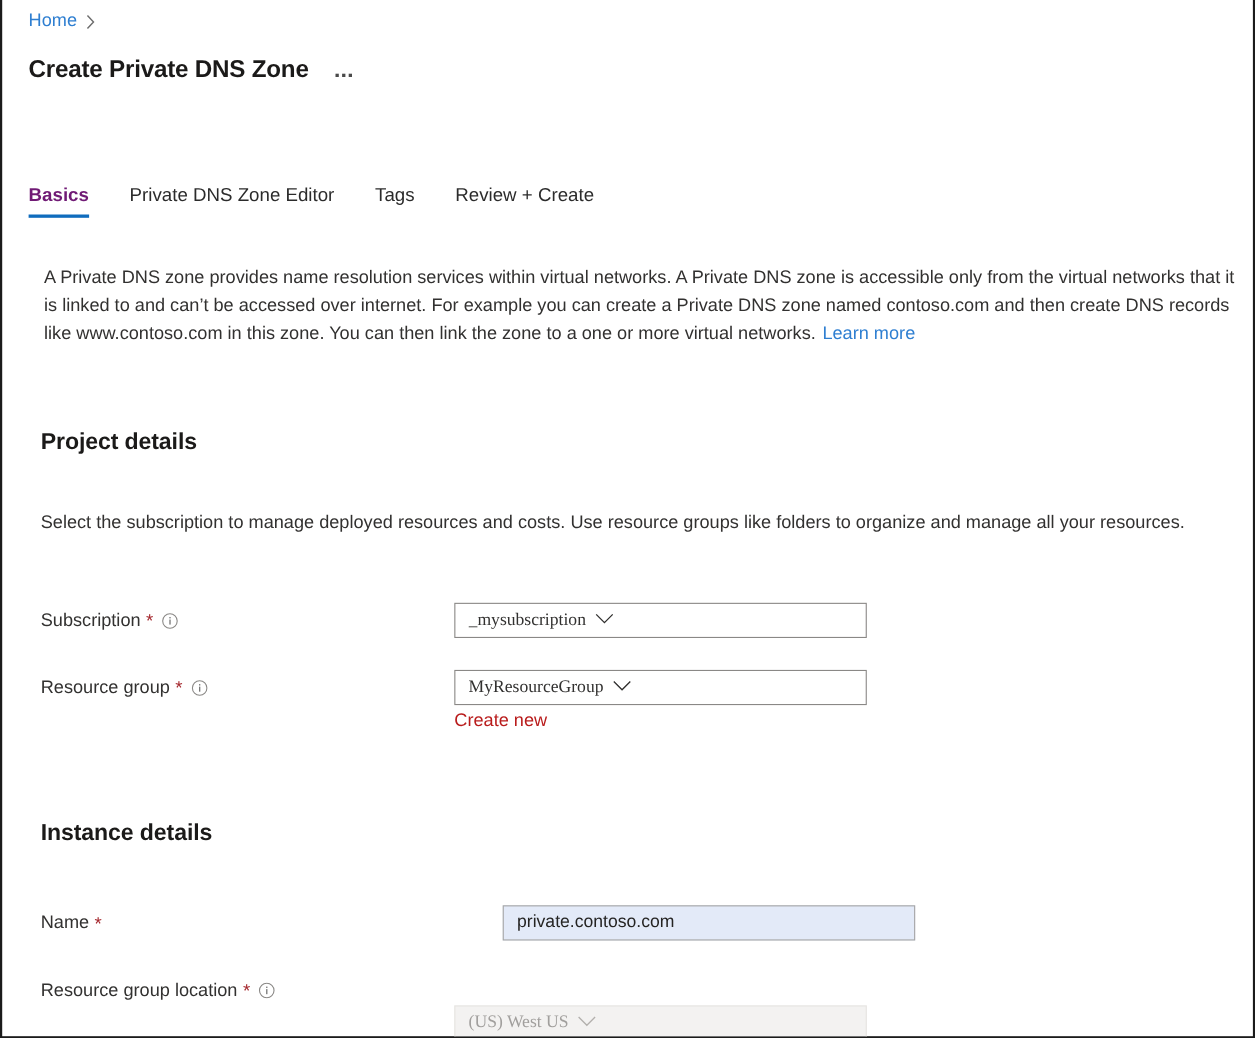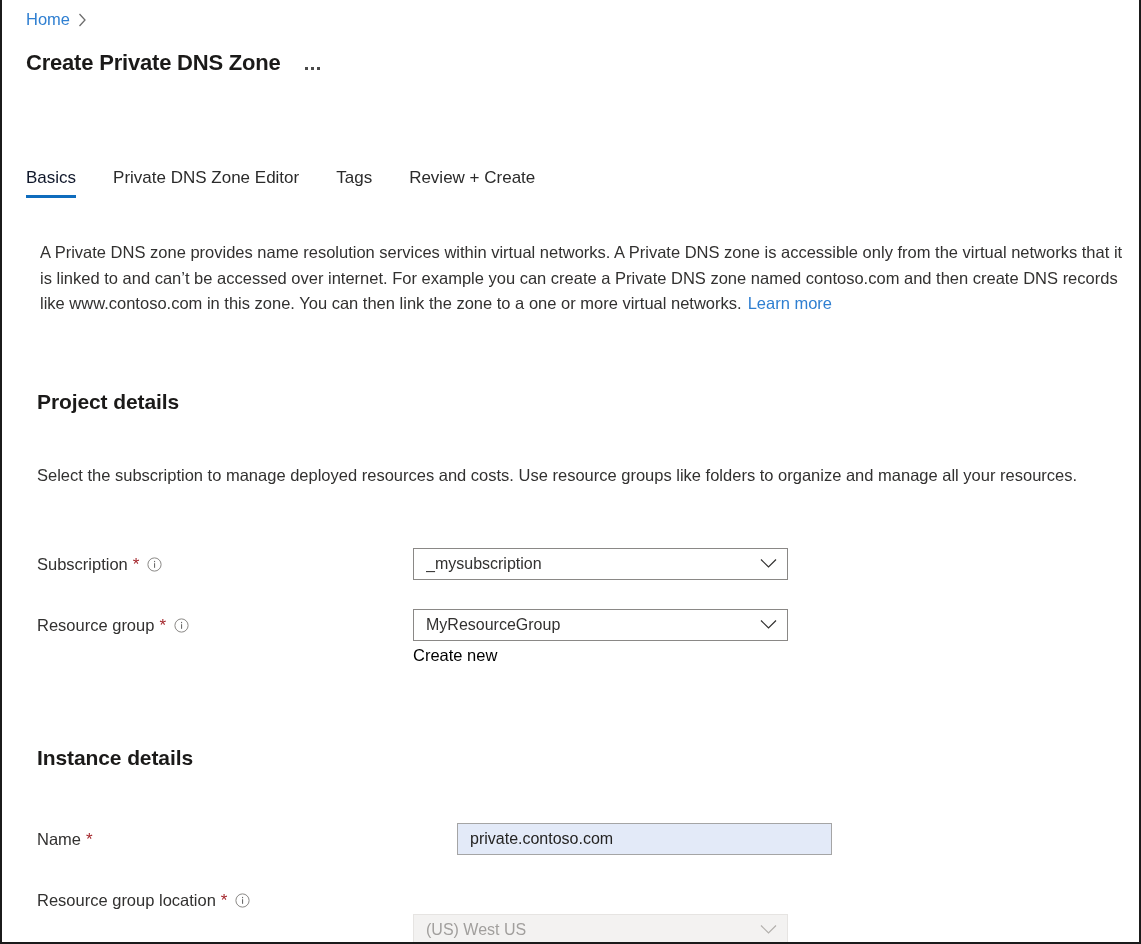--- a/index.html
+++ b/index.html
@@ -92,22 +92,22 @@
     position: relative;
     font-size: 17px;
     color: #2b2b2b;
     padding: 0 19px 10px 0;
     margin-right: 18px;
     cursor: pointer;
     white-space: nowrap;
   }
   .tab:first-child { padding-right: 0; margin-right: 37px; }
   .tab.active {
-    font-weight: normal;
-    color: #0f172a;
+    font-weight: bold;
+    color: #701a75;
   }
   .tab.active::after {
     content: "";
     position: absolute;
     left: 0;
     right: 0;
     bottom: 0;
     height: 3px;
     background: #0f6cbd;
   }
@@ -203,21 +203,21 @@
     height: 100%;
     box-sizing: border-box;
     border: 1px solid #8a8886;
     background: #ffffff;
     display: flex;
     align-items: center;
     padding: 0 10px 0 12px;
     font-size: 16px;
     color: #323130;
     cursor: pointer;
-    justify-content: space-between;
+    font-family: Liberation Serif, serif;
   }
   .select-box .value {
     overflow: hidden;
     text-overflow: ellipsis;
     white-space: nowrap;
   }
   .chevron { flex: 0 0 auto; display: block; margin-left: 8px; }
 
   .select-box.disabled {
     background: #f3f2f1;
@@ -240,21 +240,21 @@
     padding: 0 12px;
     outline: none;
     margin-left: 44px;
   }
 
   .create-new {
     position: absolute;
     left: 411px;
     top: 646px;
     font-size: 16.5px;
-    color: #000000;
+    color: #b91c1c;
     cursor: pointer;
   }
 </style>
 </head>
 <body>
 
 <div class="page">
 
   <div class="breadcrumb">
     <span class="breadcrumb-link">Home</span>

